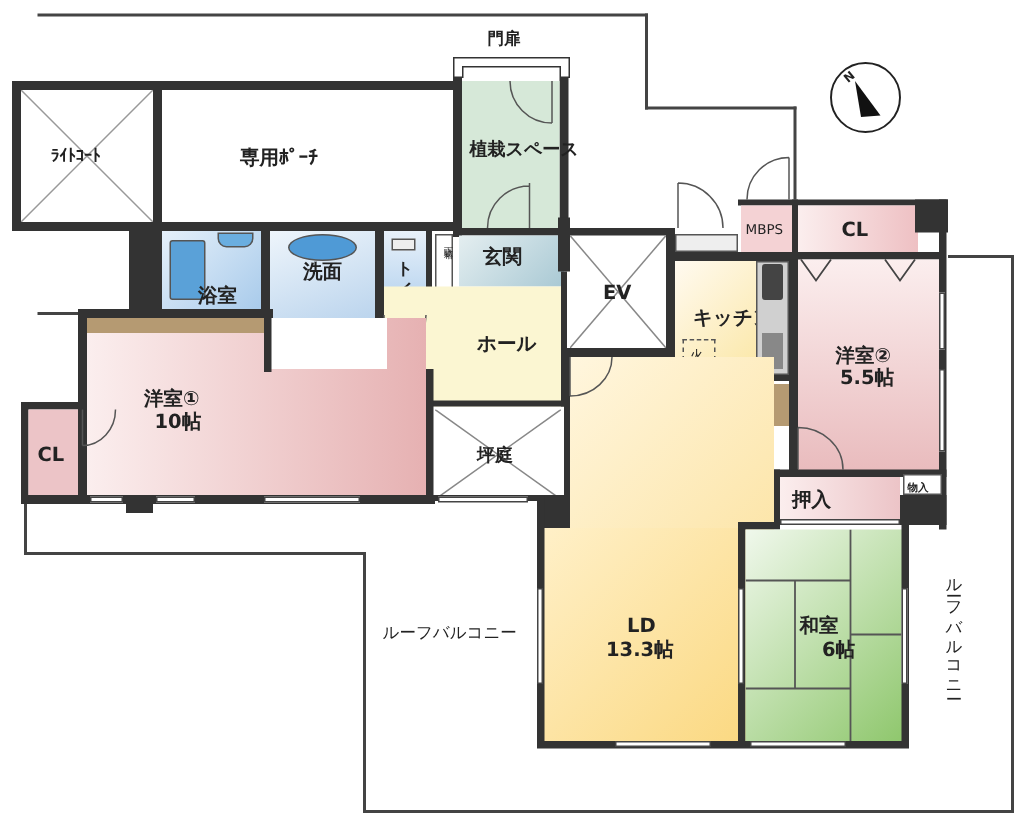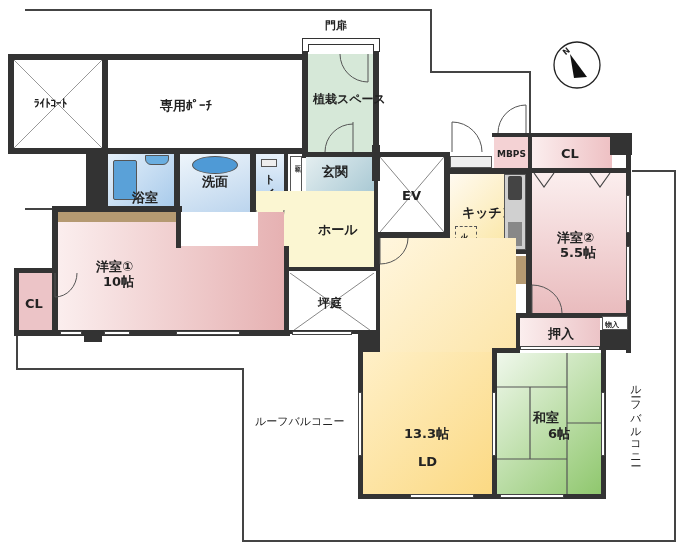--- a/index.html
+++ b/index.html
@@ -3,21 +3,21 @@
 <meta charset="utf-8">
 <style>
   html, body { margin:0; padding:0; background:#fff; }
   body { width:682px; height:548px; position:relative; overflow:hidden;
          font-family:"DejaVu Sans","Liberation Sans",sans-serif; color:#222; }
   .abs { position:absolute; box-sizing:border-box; }
   .wall { position:absolute; background:#333; }
   .line { position:absolute; background:#444; }
   .room { position:absolute; box-sizing:border-box; }
   .lbl { position:absolute; font-weight:bold; font-size:13px; text-align:center; white-space:nowrap; line-height:15px; }
-  .lbl.sm { font-size:9px; font-weight:bold; }
+  .lbl.sm { font-size:9px; font-weight:normal; }
   .lbl.xs { font-size:7px; }
   .win { position:absolute; background:#fff; border:1px solid #444; box-sizing:border-box; }
   .xbox { position:absolute; }
   .xbox svg { width:100%; height:100%; display:block; }
   .door svg { width:100%; height:100%; display:block; overflow:visible; }
   .vert { writing-mode:vertical-rl; text-orientation:upright; font-weight:normal; font-size:12px; letter-spacing:1px; }
 </style>
 </head>
 <body>
 
@@ -183,21 +183,21 @@
       <path d="M0,0 L0,28 M0,0 A30,28 0 0 1 30,28" stroke="#555" fill="none" stroke-width="1"></path>
     </svg>
 </div>
 <div class="win" style="left:626px;top:195px;width:4px;height:38px;"></div>
 <div class="win" style="left:626px;top:246px;width:4px;height:55px;"></div>
 <div class="wall" style="left:516px;top:313px;width:115px;height:5px;"></div>
 <div class="abs" style="left:602px;top:316px;width:26px;height:14px;background:#fff;border:1px solid #555;"></div>
 <span class="lbl xs" style="left:605px;top:318px;font-weight:bold;">物入</span>
 
 <div class="room" style="left:520px;top:318px;width:80px;height:30px;background:linear-gradient(90deg,#fbeeee,#ecc4c7);"></div>
-<span class="lbl" style="left:548px;top:326px;">押入</span>
+<span class="lbl" style="left:528px;top:326px;">押入</span>
 <div class="wall" style="left:514px;top:313px;width:6px;height:40px;"></div>
 <div class="wall" style="left:600px;top:330px;width:31px;height:20px;"></div>
 <div class="win" style="left:520px;top:346px;width:80px;height:4px;"></div>
 
 <div class="wall" style="left:52px;top:206px;width:130px;height:6px;"></div>
 <div class="wall" style="left:52px;top:206px;width:6px;height:130px;"></div>
 <div class="room" style="left:58px;top:212px;width:226px;height:118px;background:linear-gradient(90deg,#fbeeee,#e6b1b2);"></div>
 <div class="room" style="left:178px;top:212px;width:80px;height:34px;background:#fff;"></div>
 <div class="abs" style="left:58px;top:212px;width:120px;height:10px;background:#b59a72;"></div>
 <div class="wall" style="left:176px;top:206px;width:5px;height:42px;"></div>
@@ -238,21 +238,21 @@
 <div class="wall" style="left:376px;top:238px;width:4px;height:96px;"></div>
 <div class="wall" style="left:492px;top:350px;width:5px;height:148px;"></div>
 <div class="wall" style="left:492px;top:348px;width:24px;height:5px;"></div>
 <div class="abs door" style="left:380px;top:238px;width:28px;height:26px;">
   <svg>
       <path d="M0,26 L0,0 M0,26 A28,26 0 0 0 28,0" stroke="#555" fill="none" stroke-width="1"></path>
     </svg>
 </div>
 <div class="win" style="left:358px;top:392px;width:4px;height:64px;"></div>
 <div class="win" style="left:410px;top:494px;width:64px;height:4px;"></div>
-<span class="lbl" style="left:418px;top:410px;margin-top:44px;">LD</span>
+<span class="lbl" style="left:418px;top:410px;">LD</span>
 <span class="lbl" style="left:404px;top:426px;">13.3帖</span>
 
 <div class="room" style="left:497px;top:353px;width:105px;height:141px;background:linear-gradient(135deg,#f0f8ec,#8fc76d);"></div>
 <div class="abs" style="left:497px;top:353px;width:105px;height:141px;">
   <svg width="105" height="141">
     <line x1="70" y1="0" x2="70" y2="141" stroke="#555" stroke-width="1.2"></line>
     <line x1="0" y1="34" x2="70" y2="34" stroke="#555" stroke-width="1.2"></line>
     <line x1="33" y1="34" x2="33" y2="106" stroke="#555" stroke-width="1.2"></line>
     <line x1="0" y1="106" x2="70" y2="106" stroke="#555" stroke-width="1.2"></line>
     <line x1="70" y1="70" x2="105" y2="70" stroke="#555" stroke-width="1.2"></line>

